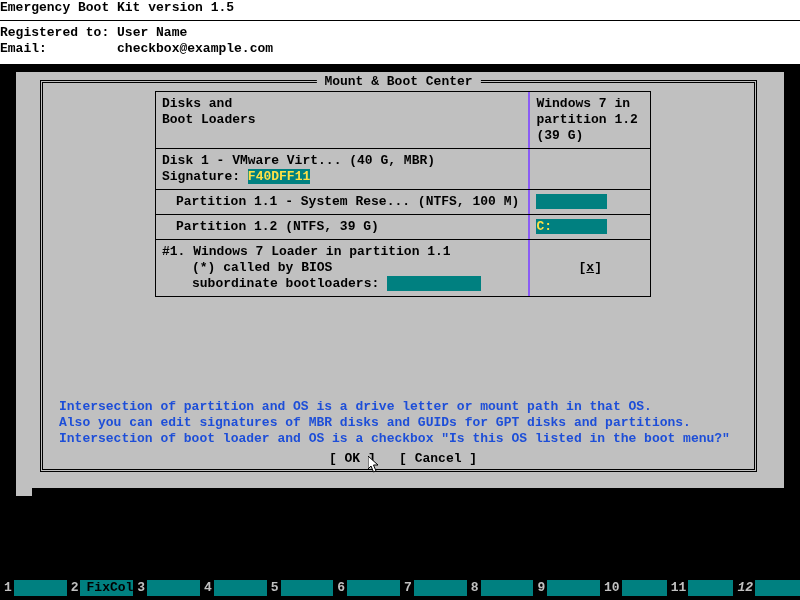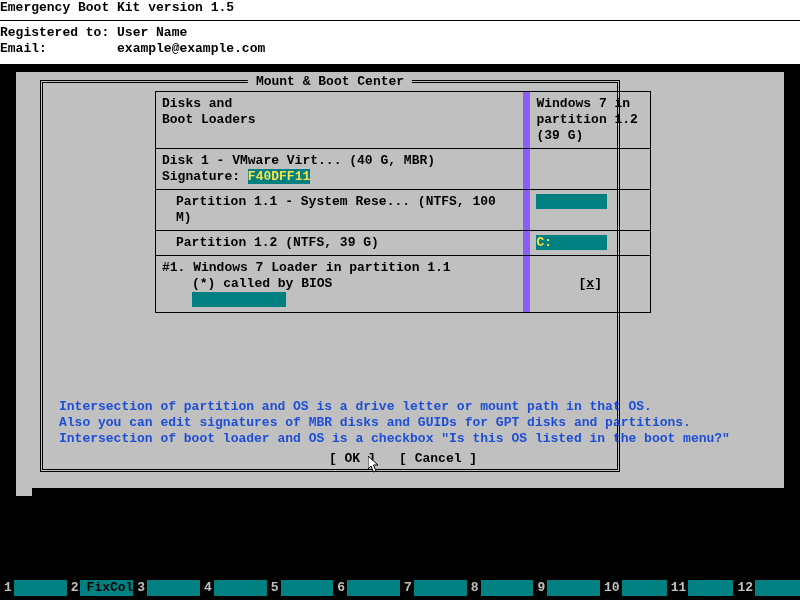--- a/index.html
+++ b/index.html
@@ -30,36 +30,36 @@
   .shadow {
     position:absolute; left:32px; top:488px;
     width:768px; height:16px; background:#000;
   }
   .shadow-r {
     position:absolute; left:784px; top:88px;
     width:16px; height:416px; background:#000;
   }
   .dbl {
     position:absolute; left:24px; top:8px;
-    width:580px; height:392px;
+    width:717px; height:392px;
     border:3px double #000;
   }
   .dbl-title {
     position:absolute; top:-9px; left:50%; transform:translateX(-50%);
     background:#c0c0c0; padding:0 8px;
     color:#000;
   }
   .grid {
     position:absolute; left:112px; top:8px;
     width:496px;
     border:1px solid #000;
   }
   .grid-row { display:flex; border-bottom:1px solid #000; }
   .grid-row:last-child { border-bottom:none; }
-  .col-l { width:376px; padding:4px 6px; border-right:7px solid #8b5cf6; }
+  .col-l { width:376px; padding:4px 6px; border-right:2px solid #8b5cf6; }
   .col-r { width:120px; padding:4px 6px; }
   .teal-bg { background:#008080; color:#fde047; }
   .indent { padding-left:20px; }
   .help {
     position:absolute; left:16px; top:316px; width:688px;
     color:#1d4ed8;
   }
   .btns {
     position:absolute; left:0; top:368px; width:720px;
     text-align:center; color:#000;
@@ -83,21 +83,21 @@
 
 <div class="top-white">
   <div class="line">Emergency Boot Kit version 1.5</div>
   <div class="hr"></div>
   <div class="line">
     <span>Registered to:</span>
     <span>User Name</span>
   </div>
   <div class="line">
     <span>Email:</span>&nbsp;&nbsp;&nbsp;&nbsp;&nbsp;&nbsp;&nbsp;&nbsp;
-    <span>example@example.com</span>
+    <span>checkbox@example.com</span>
   </div>
 </div>
 
 <div class="outer">
   <div class="dbl">
     <div class="dbl-title">Mount &amp; Boot Center</div>
 
     <div class="grid">
       <div class="grid-row">
         <div class="col-l" style="white-space:pre">Disks and
@@ -121,21 +121,21 @@
       </div>
       <div class="grid-row">
         <div class="col-l indent">Partition 1.2 (NTFS, 39 G)</div>
         <div class="col-r"><span class="teal-bg" style="white-space:pre">C:       </span></div>
       </div>
       <div class="grid-row">
         <div class="col-l">
           <div>#1. Windows 7 Loader in partition 1.1</div>
           <div style="padding-left:30px">(*) called by BIOS</div>
           <div style="padding-left:30px">
-            <span class="teal-bg" style="white-space:pre">            </span>
+            <span>subordinate bootloaders: </span><span class="teal-bg" style="white-space:pre">            </span>
           </div>
         </div>
         <div class="col-r" style="text-align:center;padding-top:20px">
           <span>[</span><span class="underline">x</span><span>]</span>
         </div>
       </div>
     </div>
 
     <div class="help">
       <div>Intersection of partition and OS is a drive letter or mount path in that OS.</div>
@@ -194,17 +194,17 @@
       <span class="lbl" style="white-space: pre; flex: 1 1 0%;">      </span>
     </div>
     <div class="fkey" style="flex: 1 1 0%;">
       <span class="num">10</span>
       <span class="lbl" style="white-space: pre; flex: 1 1 0%;">     </span>
     </div>
     <div class="fkey" style="flex: 1 1 0%;">
       <span class="num">11</span>
       <span class="lbl" style="white-space: pre; flex: 1 1 0%;">     </span>
     </div>
-    <div class="fkey" style="flex: 1 1 0%;">
+    <div class="fkey" style="flex: 1 1 0%; font-style: italic;">
       <span class="num">12</span>
       <span class="lbl" style="white-space: pre; flex: 1 1 0%;">     </span>
     </div>
   </div>
 
 </body></html>

